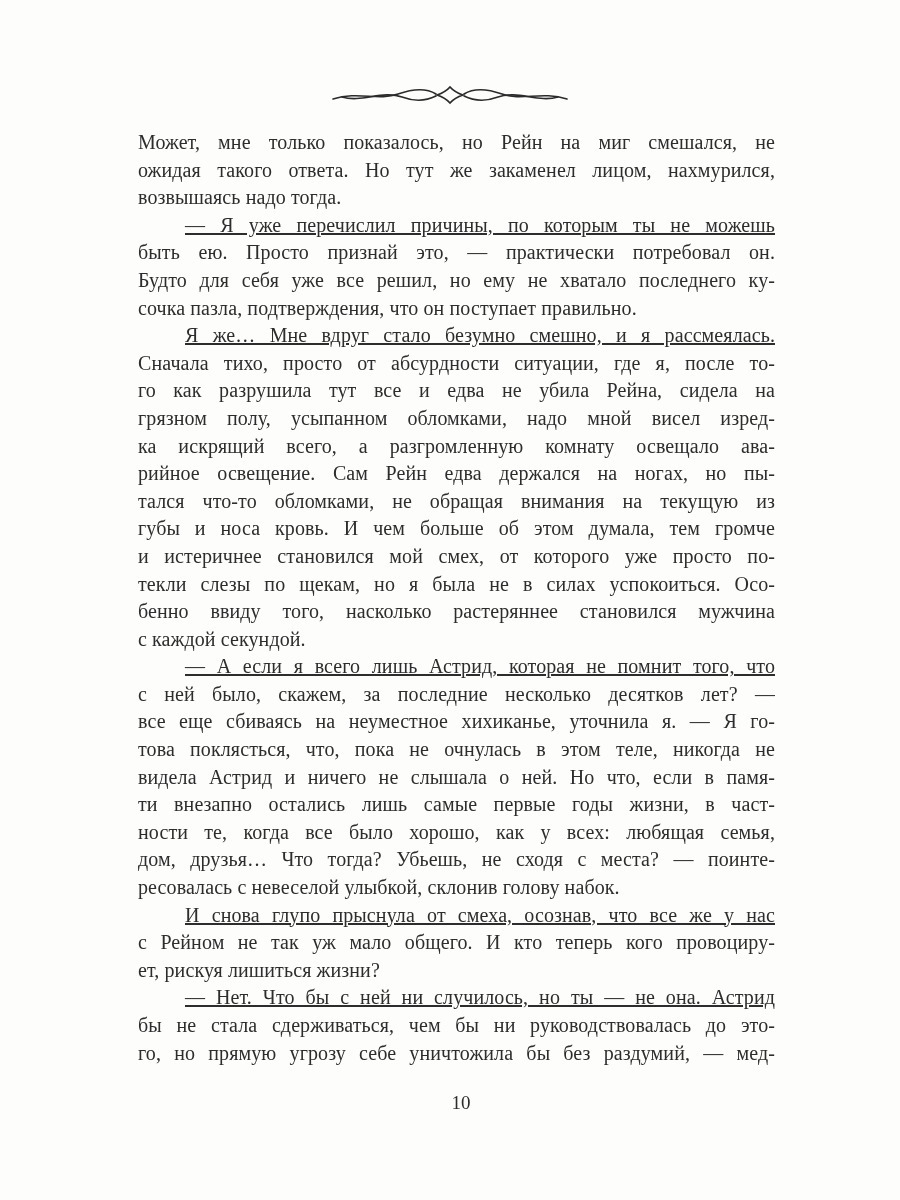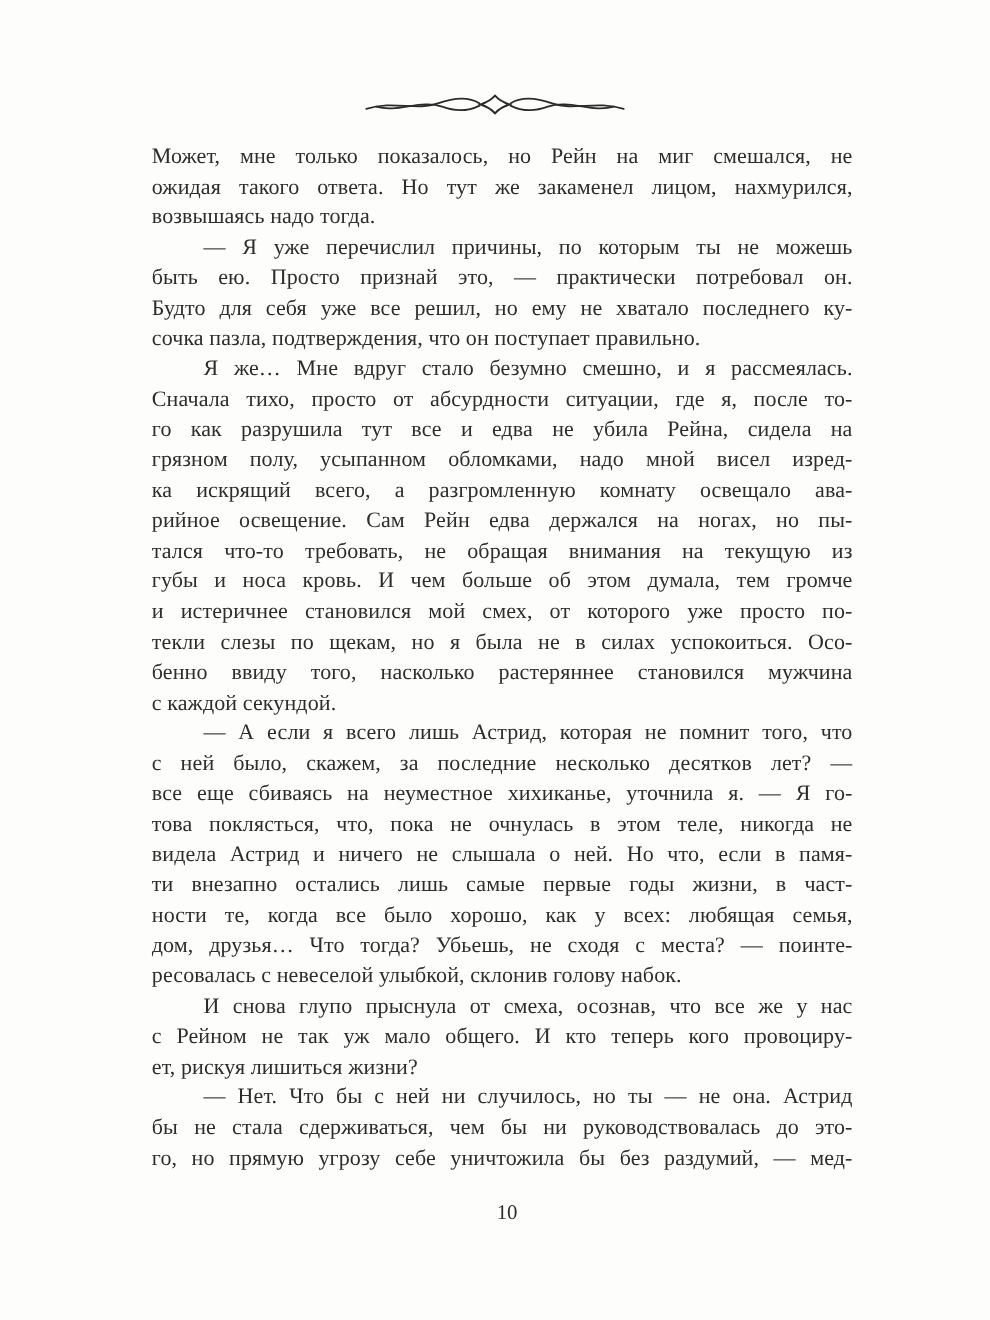--- a/index.html
+++ b/index.html
@@ -34,21 +34,21 @@
     white-space: normal;
     overflow: hidden;
     text-align: justify;
     text-align-last: justify;
     -moz-text-align-last: justify;
   }
   .line.last {
     text-align-last: left;
     -moz-text-align-last: left;
   }
-  .line.indent { text-indent: 47px; }
+  .line.indent { text-indent: 47px; text-decoration: underline; }
   .page-number {
     position: absolute;
     top: 1088px; left: 0;
     width: 100%;
     text-align: center;
     font-size: 19px;
     line-height: 30px;
     color: #2d2d2d;
     padding-left: 11px;
   }
@@ -82,21 +82,21 @@
         <div class="line">Будто для себя уже все решил, но ему не хватало последнего ку-</div>
         <div class="line last">сочка пазла, подтверждения, что он поступает правильно.</div>
       </div>
       <div class="paragraph">
         <div class="line indent">Я же… Мне вдруг стало безумно смешно, и я рассмеялась.</div>
         <div class="line">Сначала тихо, просто от абсурдности ситуации, где я, после то-</div>
         <div class="line">го как разрушила тут все и едва не убила Рейна, сидела на</div>
         <div class="line">грязном полу, усыпанном обломками, надо мной висел изред-</div>
         <div class="line">ка искрящий всего, а разгромленную комнату освещало ава-</div>
         <div class="line">рийное освещение. Сам Рейн едва держался на ногах, но пы-</div>
-        <div class="line">тался что-то требовать, не обращая внимания на текущую из</div>
+        <div class="line">тался что-то обломками, не обращая внимания на текущую из</div>
         <div class="line">губы и носа кровь. И чем больше об этом думала, тем громче</div>
         <div class="line">и истеричнее становился мой смех, от которого уже просто по-</div>
         <div class="line">текли слезы по щекам, но я была не в силах успокоиться. Осо-</div>
         <div class="line">бенно ввиду того, насколько растеряннее становился мужчина</div>
         <div class="line last">с каждой секундой.</div>
       </div>
       <div class="paragraph">
         <div class="line indent">— А если я всего лишь Астрид, которая не помнит того, что</div>
         <div class="line">с ней было, скажем, за последние несколько десятков лет? —</div>
         <div class="line">все еще сбиваясь на неуместное хихиканье, уточнила я. — Я го-</div>

